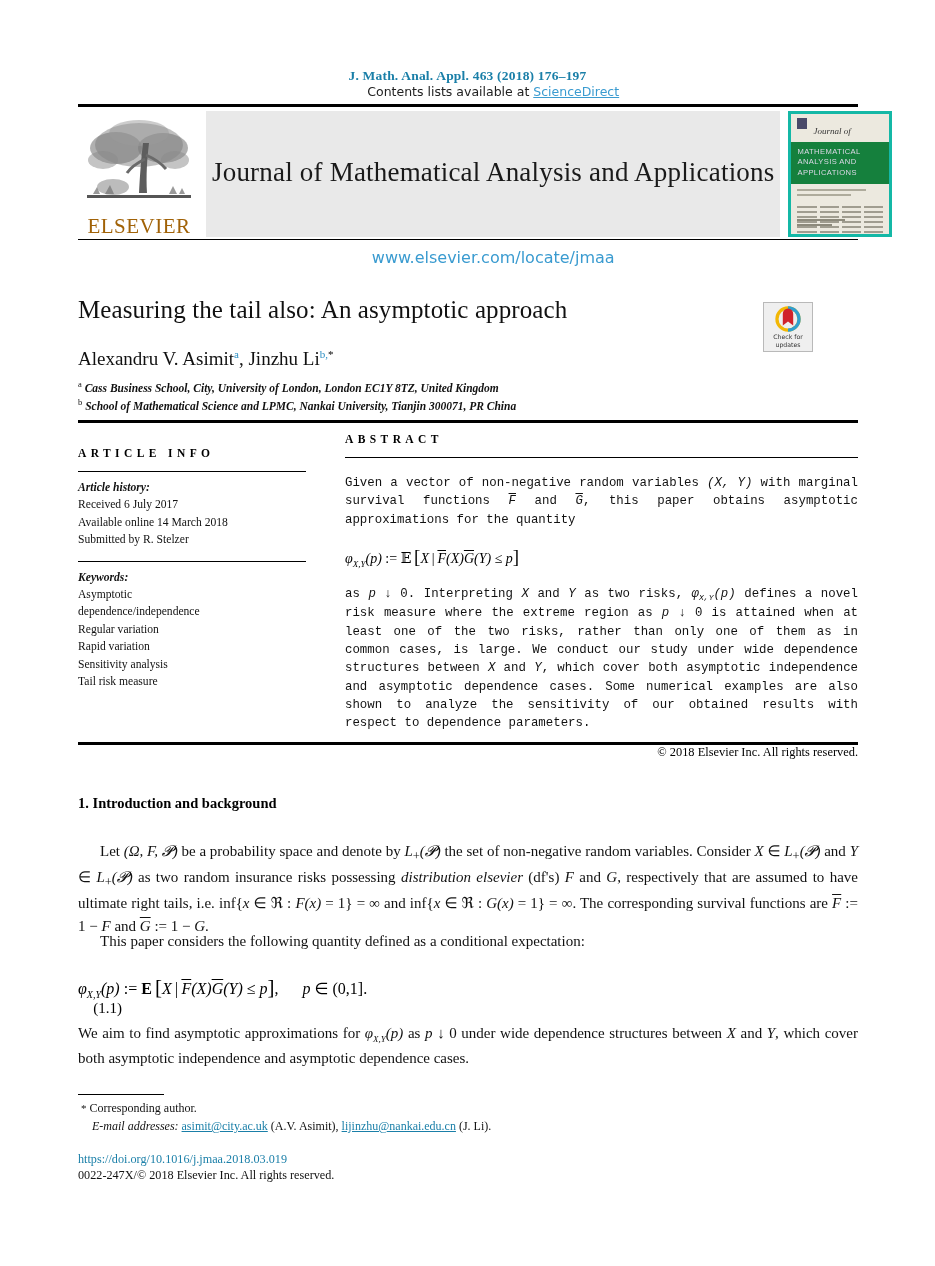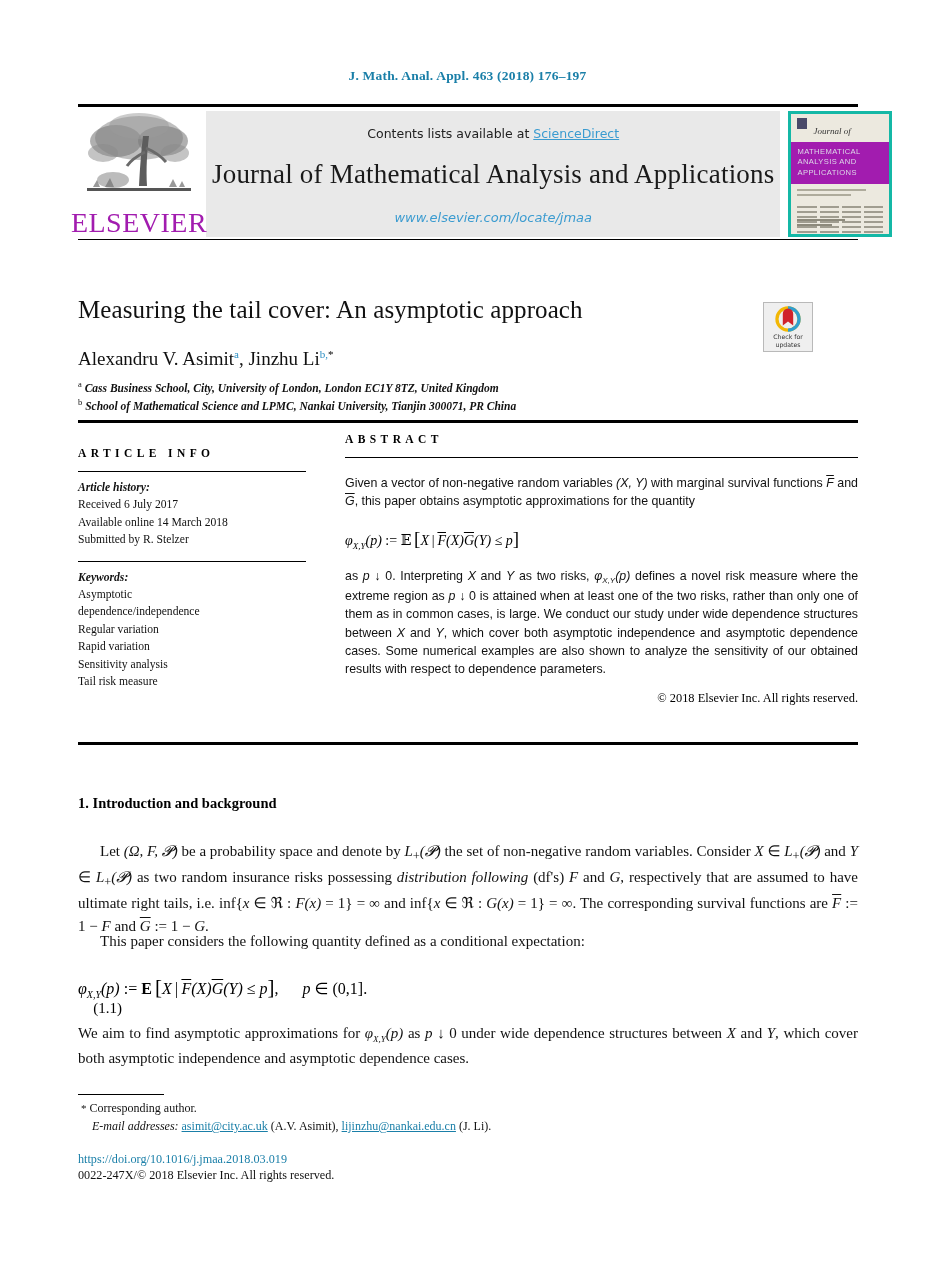--- a/index.html
+++ b/index.html
@@ -52,80 +52,80 @@
     flex: 0 0 122px;
     position: relative;
     display: flex;
     flex-direction: column;
     justify-content: flex-end;
     align-items: center;
   }
   .tree-wrap { width: 112px; height: 100px; }
   .elsevier-word {
     font-family: "Liberation Serif", serif;
-    font-size: 28px;
+    font-size: 21px;
     letter-spacing: .5px;
-    color: #a21caf;
+    color: #a16207;
     line-height: 1;
     margin-top: 1px;
     white-space: nowrap;
   }
   .banner {
     flex: 1 1 auto;
     background: #e9e9e9;
     display: flex;
     flex-direction: column;
     justify-content: center;
     align-items: center;
     margin-left: 6px;
     margin-right: 8px;
     padding: 4px 6px;
+    gap: 40px;
   }
   .banner-contents {
     font-family: "DejaVu Sans", sans-serif;
     font-size: 12.5px;
     color: #222;
     margin-top: 6px;
   }
   .banner-contents .sd-link { color: #3a9bd0; }
   .banner-journal {
     font-family: "Liberation Serif", serif;
     font-size: 27px;
     color: #1a1a1a;
     margin: 18px 0 20px 0;
     letter-spacing: .2px;
     white-space: nowrap;
   }
   .banner-url {
     font-family: "DejaVu Sans", sans-serif;
-    font-size: 13px;
+    font-size: 16px;
     color: #3a9bd0;
     margin-bottom: 4px;
-    font-style: italic;
   }
   .cover {
     flex: 0 0 98px;
     width: 98px;
     border: 3px solid #14b8a6;
     background: #ece9df;
     position: relative;
     overflow: hidden;
   }
   .cover .cv-top { height: 28px; position: relative; }
   .cover .cv-elsmark {
     position: absolute; left: 6px; top: 4px;
     width: 10px; height: 11px; background: #4a4a6a;
   }
   .cover .cv-jo {
     position: absolute; left: 22px; top: 12px;
     font-family: "Liberation Serif", serif;
     font-style: italic; font-size: 9px; color: #333;
   }
   .cover .cv-band {
-    background: #a21caf; color: #ddd9e8;
+    background: #15803d; color: #ddd9e8;
     padding: 5px 6px 6px 6px;
     font-family: "Liberation Sans", sans-serif;
     font-size: 7.6px; line-height: 1.35; letter-spacing: .4px;
   }
   .cover .cv-lines { padding: 5px 6px; }
   .cover .cv-line {
     height: 2px; background: #9a9685; margin-bottom: 3px; opacity:.75;
   }
   .cover .cv-cols {
     display: flex; gap: 3px; padding: 2px 6px 0 6px;
@@ -226,21 +226,21 @@
   }
   .abs-col {
     position: absolute;
     left: 345px; top: 433px;
     width: 513px;
   }
   .abs-col .hr {
     border-top: 1.6px solid #000; margin: 12px 0 10px 0;
   }
   .abs-body {
-    font-family: Liberation Sans, sans-serif;
+    font-family: Liberation Mono, monospace;
     font-size: 12.4px;
     line-height: 1.48;
     text-align: justify;
     color: #111;
     margin-top: 16px;
   }
   .abs-eq {
     text-align: left;
     margin: 17px 0 15px 0;
     font-size: 14px;
@@ -413,21 +413,21 @@
         <div class="cv-foot">
           <i></i>
             <i style="width:40%"></i>
         </div>
       </div>
 
     </div>
     <div class="masthead-botrule"></div>
   </div>
 
-  <div class="title">Measuring the tail cover: An asymptotic approach</div>
+  <div class="title">Measuring the tail also: An asymptotic approach</div>
 
   <div class="authors">
     <span>Alexandru V. Asimit</span><sup>a</sup><span>,&nbsp;</span><span>Jinzhu Li</span><sup>b,</sup><sup class="plain">*</sup>
   </div>
 
   <div class="affils">
     <div><sup>a</sup> <span>Cass Business School, City, University of London, London EC1Y 8TZ, United Kingdom</span></div>
     <div><sup>b</sup> <span>School of Mathematical Science and LPMC, Nankai University, Tianjin 300071, PR China</span></div>
   </div>
 
@@ -487,21 +487,21 @@
     </div>
     <div class="abs-copy">© 2018 Elsevier Inc. All rights reserved.</div>
   </div>
 
   <div class="rule-thick" style="top:742px;"></div>
 
   <div class="sec-title">1. Introduction and background</div>
 
   <div class="body-text indent" style="top:840px;">
     <p>Let <span class="mi">(Ω, F, 𝓟)</span> be a probability space and denote by <span class="mi">L</span><sub>+</sub><span class="mi">(𝓟)</span> the set of non-negative random variables.
-    Consider <span class="mi">X</span> ∈ <span class="mi">L</span><sub>+</sub><span class="mi">(𝓟)</span> and <span class="mi">Y</span> ∈ <span class="mi">L</span><sub>+</sub><span class="mi">(𝓟)</span> as two random insurance risks possessing <span class="mi">distribution following</span> (df's)
+    Consider <span class="mi">X</span> ∈ <span class="mi">L</span><sub>+</sub><span class="mi">(𝓟)</span> and <span class="mi">Y</span> ∈ <span class="mi">L</span><sub>+</sub><span class="mi">(𝓟)</span> as two random insurance risks possessing <span class="mi">distribution elsevier</span> (df's)
     <span class="mi">F</span> and <span class="mi">G</span>, respectively that are assumed to have ultimate right tails, i.e. inf{<span class="mi">x</span> ∈ ℜ : <span class="mi">F(x)</span> = 1} = ∞ and
     inf{<span class="mi">x</span> ∈ ℜ : <span class="mi">G(x)</span> = 1} = ∞. The corresponding survival functions are <span class="mi ovr">F</span> := 1 − <span class="mi">F</span> and <span class="mi ovr">G</span> := 1 − <span class="mi">G</span>.</p>
   </div>
 
   <div class="body-text indent" style="top:930px;">This paper considers the following quantity defined as a conditional expectation:</div>
 
   <div class="eq-row" style="top:975px;">
     <div class="eq-center">
       <span class="mi">φ</span><sub class="mi" style="font-size:10px">X,Y</sub><span class="mi">(p)</span> := <b>E</b> <span style="font-size:21px;">[</span><span class="mi">X</span> | <span class="mi ovr">F</span><span class="mi">(X)</span><span class="mi ovr">G</span><span class="mi">(Y)</span> ≤ <span class="mi">p</span><span style="font-size:21px;">]</span>,&nbsp;&nbsp;&nbsp;&nbsp;&nbsp; <span class="mi">p</span> ∈ (0,1].
     </div>

